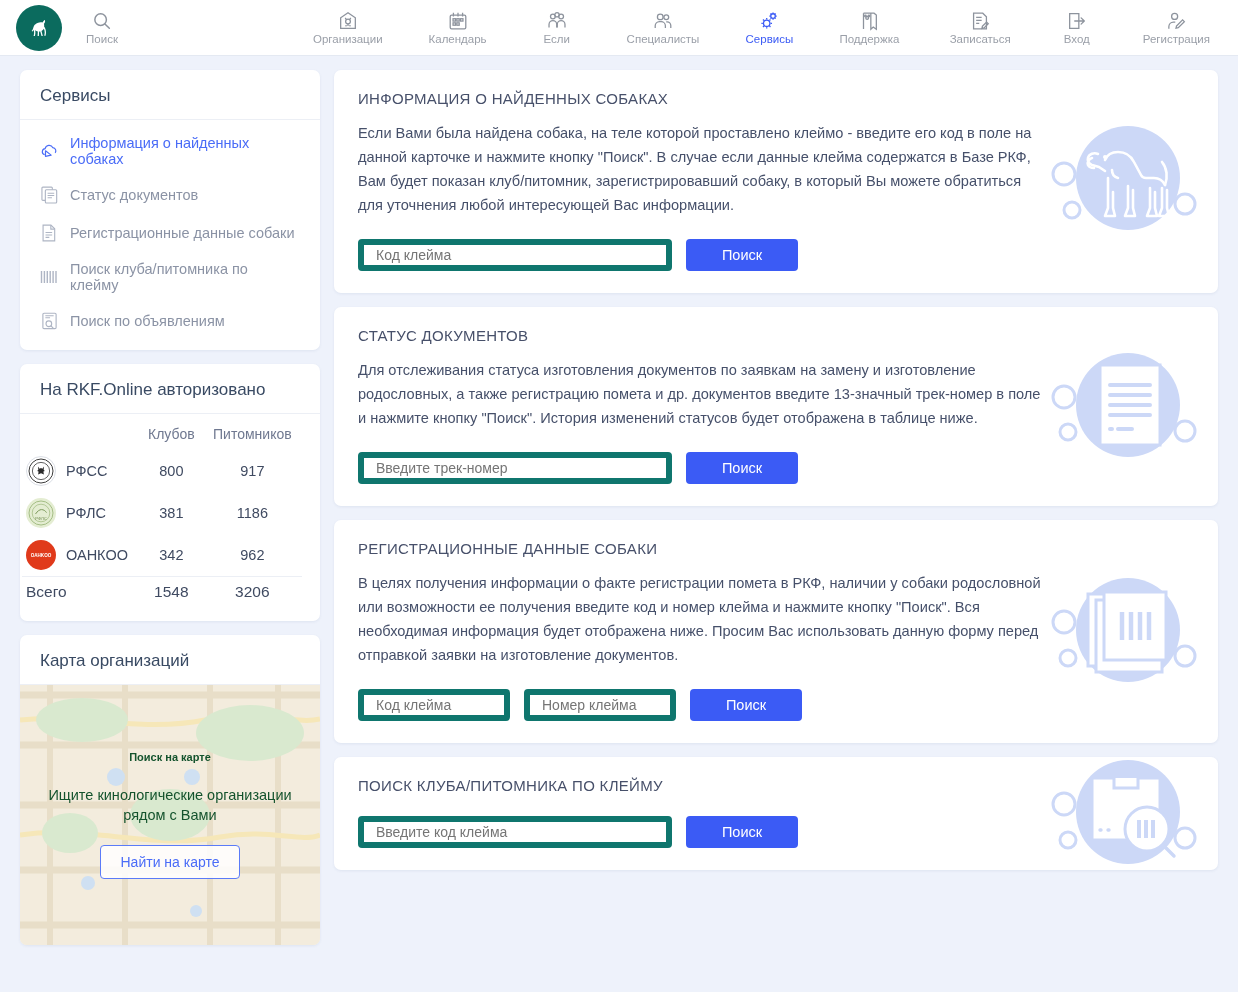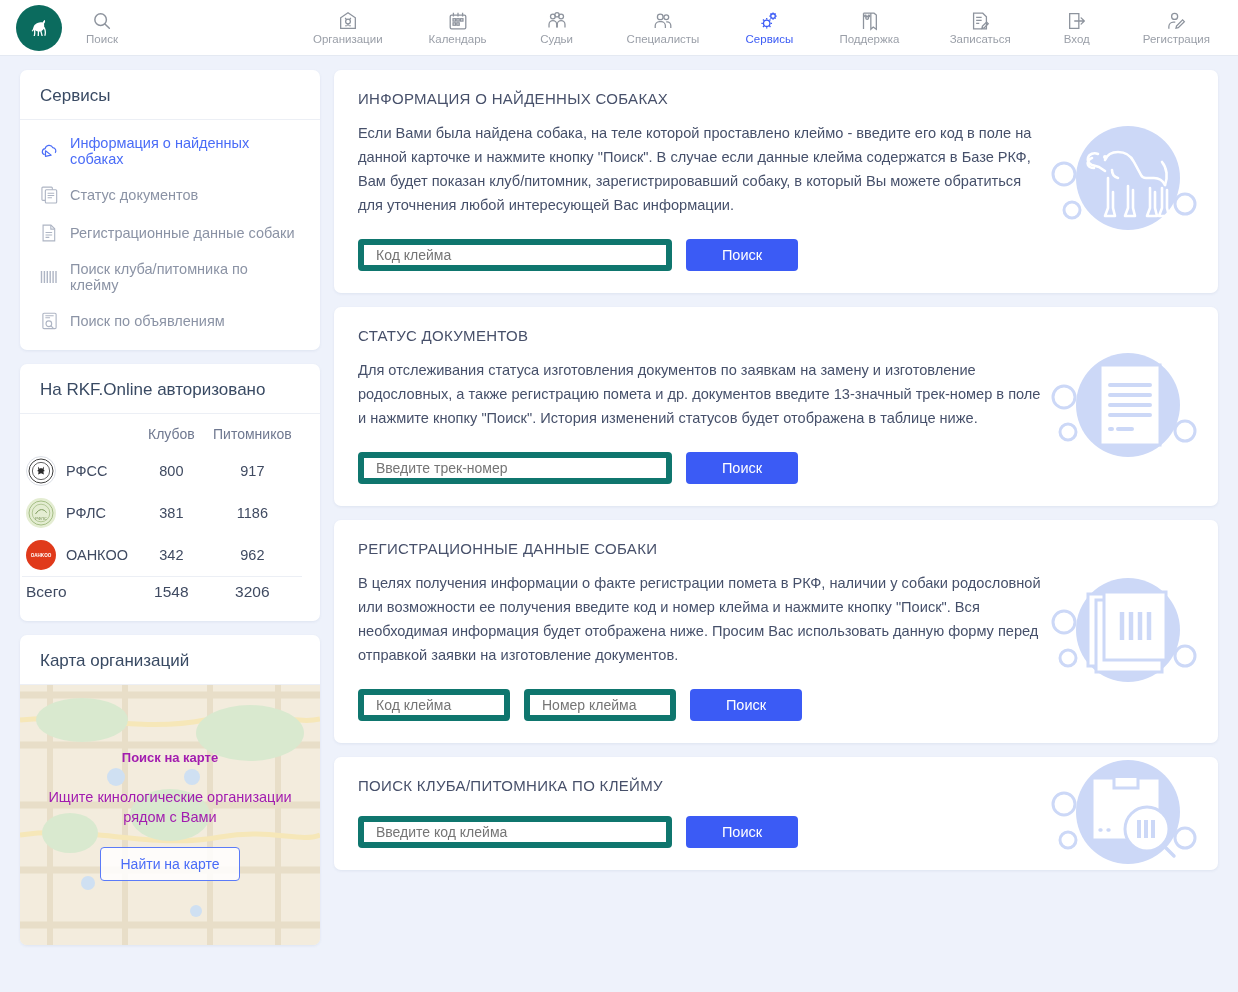--- a/index.html
+++ b/index.html
@@ -97,22 +97,22 @@
   
   .map-wrap{
     position:relative;height:260px;border-radius:0 0 7px 7px;overflow:hidden;
     background:#f2ecdf;
   }
   .map-bg{position:absolute;inset:0;}
   .map-overlay{
     position:absolute;inset:0;display:flex;flex-direction:column;
     align-items:center;justify-content:center;gap:4px;text-align:center;padding:0 18px;
   }
-  .map-title{font-size:13px;font-weight:bold;color:#a21caf;}
-  .map-sub{font-size:14.5px;color:#a21caf;line-height:20px;margin-top:18px;}
+  .map-title{font-size:11px;font-weight:bold;color:#14532d;}
+  .map-sub{font-size:14.5px;color:#14532d;line-height:20px;margin-top:18px;}
   .map-btn{
     margin-top:16px;padding:8px 20px;border:1px solid #5b7bf8;border-radius:4px;
     background:rgba(255,255,255,.85);color:#4a6cf7;font-size:14px;cursor:pointer;
     font-family:inherit;
   }
 
   
   .svc{position:relative;padding:20px 24px 22px 24px;overflow:hidden;}
   .svc-title{
     font-size:15px;letter-spacing:.3px;color:#47506a;text-transform:uppercase;
@@ -184,21 +184,21 @@
     <div class="nav-item">
       <span>
         <svg width="22" height="22" viewBox="0 0 24 24" fill="none" stroke="#8d939d" stroke-width="1.4">
           <circle cx="7.5" cy="7" r="2.6"></circle>
             <circle cx="16.5" cy="7" r="2.6"></circle>
             <circle cx="12" cy="5.2" r="2.4"></circle>
           <path d="M3.3 19v-3.2a4.2 4.2 0 0 1 8.4 0V19"></path>
           <path d="M12.3 19v-3.2a4.2 4.2 0 0 1 8.4 0V19"></path>
         </svg>
       </span>
-      <span class="lbl">Судьи</span>
+      <span class="lbl">Если</span>
     </div>
     <div class="nav-item">
       <span>
         <svg width="22" height="22" viewBox="0 0 24 24" fill="none" stroke="#8d939d" stroke-width="1.4">
           <circle cx="9" cy="7.5" r="3.1"></circle>
             <circle cx="15.6" cy="7.8" r="2.6"></circle>
           <path d="M3.5 19.5v-2.3A4.6 4.6 0 0 1 8 12.7h2a4.6 4.6 0 0 1 4.6 4.5v2.3"></path>
           <path d="M15.5 12.9h1a4 4 0 0 1 4 4v2.6"></path>
         </svg>
       </span>

